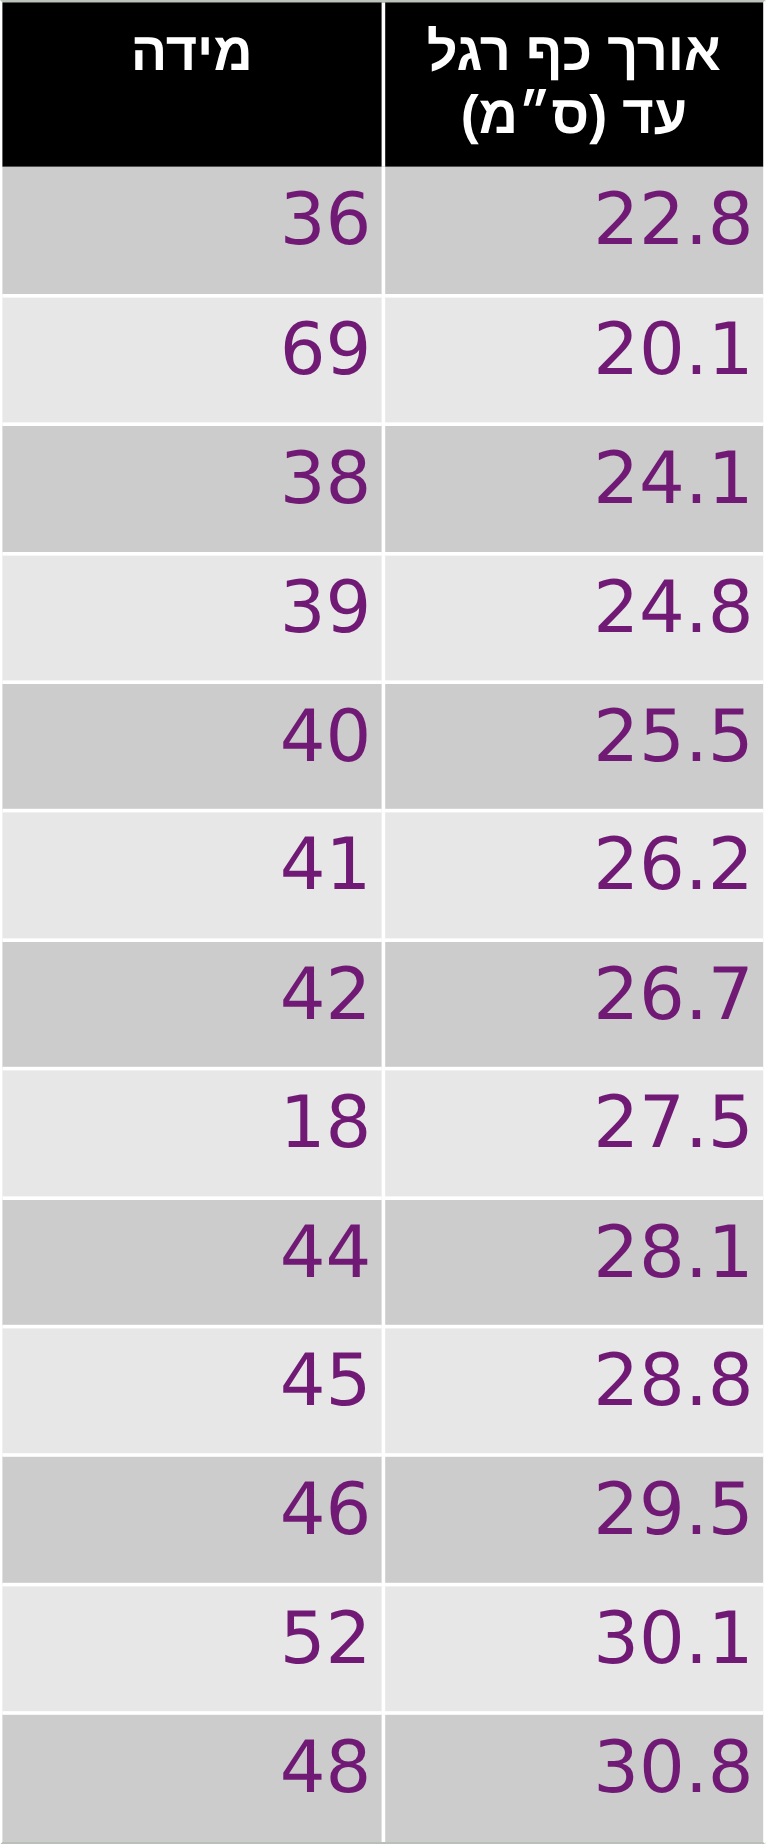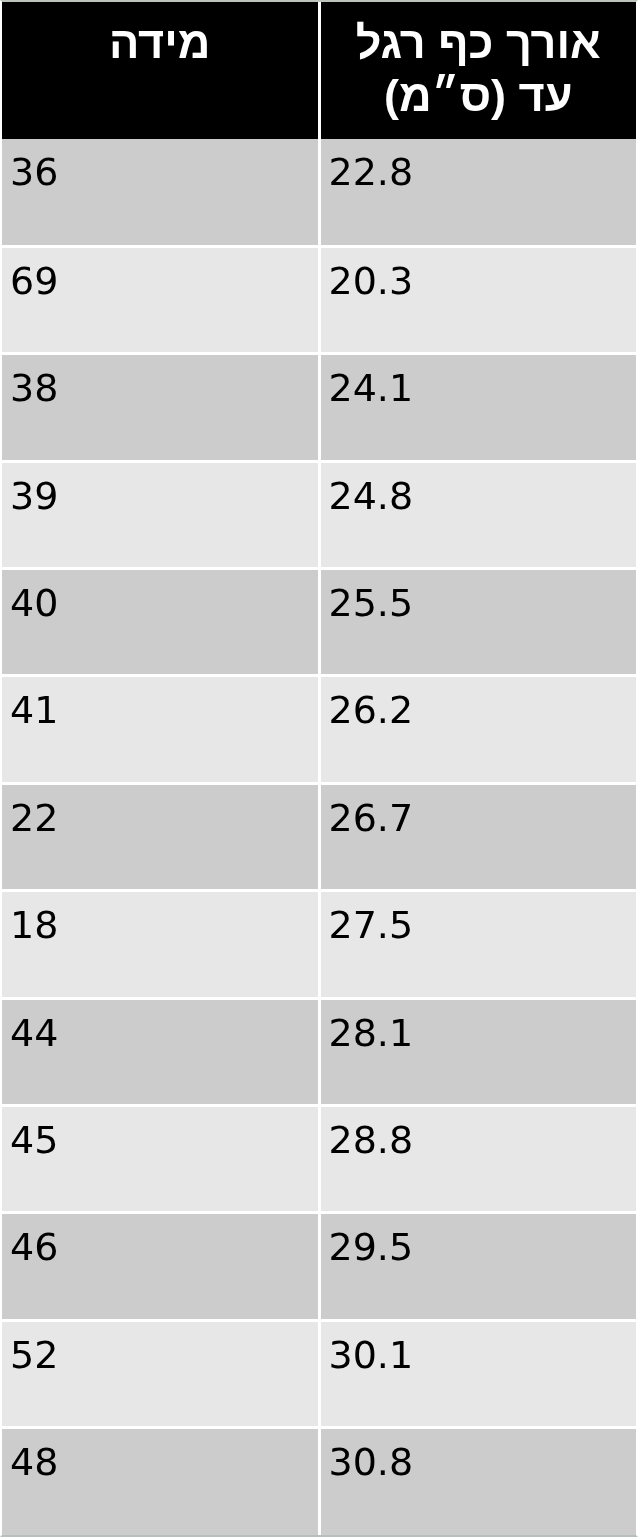--- a/index.html
+++ b/index.html
@@ -60,24 +60,24 @@
   }
 
   
   tbody tr.data-row {
     height: 107px;
   }
   tbody tr.row-odd  td.data-cell { background: #cccccc; }
   tbody tr.row-even td.data-cell { background: #e7e7e7; }
 
   td.data-cell {
-    color: #000000;
-    font-size: 38px;
+    color: #701a75;
+    font-size: 60px;
     font-weight: normal;
-    text-align: left;
+    text-align: right;
     vertical-align: top;
     padding: 14px 8px 0 8px;
     border: 0;
     border-left: 3px solid #ffffff;
     border-bottom: 3px solid #ffffff;
     box-sizing: border-box;
     line-height: 1;
     font-family: "DejaVu Sans", "Liberation Sans", sans-serif;
   }
   td.data-cell.last-col {
@@ -102,42 +102,42 @@
 עד (ס״מ)</th>
         <th class="header-cell last-col" scope="col">מידה</th>
       </tr>
     </thead>
     <tbody id="table-body">
         <tr class="data-row row-odd">
           <td class="data-cell">22.8</td>
           <td class="data-cell last-col">36</td>
         </tr>
         <tr class="data-row row-even">
-          <td class="data-cell">20.3</td>
+          <td class="data-cell">20.1</td>
           <td class="data-cell last-col">69</td>
         </tr>
         <tr class="data-row row-odd">
           <td class="data-cell">24.1</td>
           <td class="data-cell last-col">38</td>
         </tr>
         <tr class="data-row row-even">
           <td class="data-cell">24.8</td>
           <td class="data-cell last-col">39</td>
         </tr>
         <tr class="data-row row-odd">
           <td class="data-cell">25.5</td>
           <td class="data-cell last-col">40</td>
         </tr>
         <tr class="data-row row-even">
           <td class="data-cell">26.2</td>
           <td class="data-cell last-col">41</td>
         </tr>
         <tr class="data-row row-odd">
           <td class="data-cell">26.7</td>
-          <td class="data-cell last-col">22</td>
+          <td class="data-cell last-col">42</td>
         </tr>
         <tr class="data-row row-even">
           <td class="data-cell">27.5</td>
           <td class="data-cell last-col">18</td>
         </tr>
         <tr class="data-row row-odd">
           <td class="data-cell">28.1</td>
           <td class="data-cell last-col">44</td>
         </tr>
         <tr class="data-row row-even">

